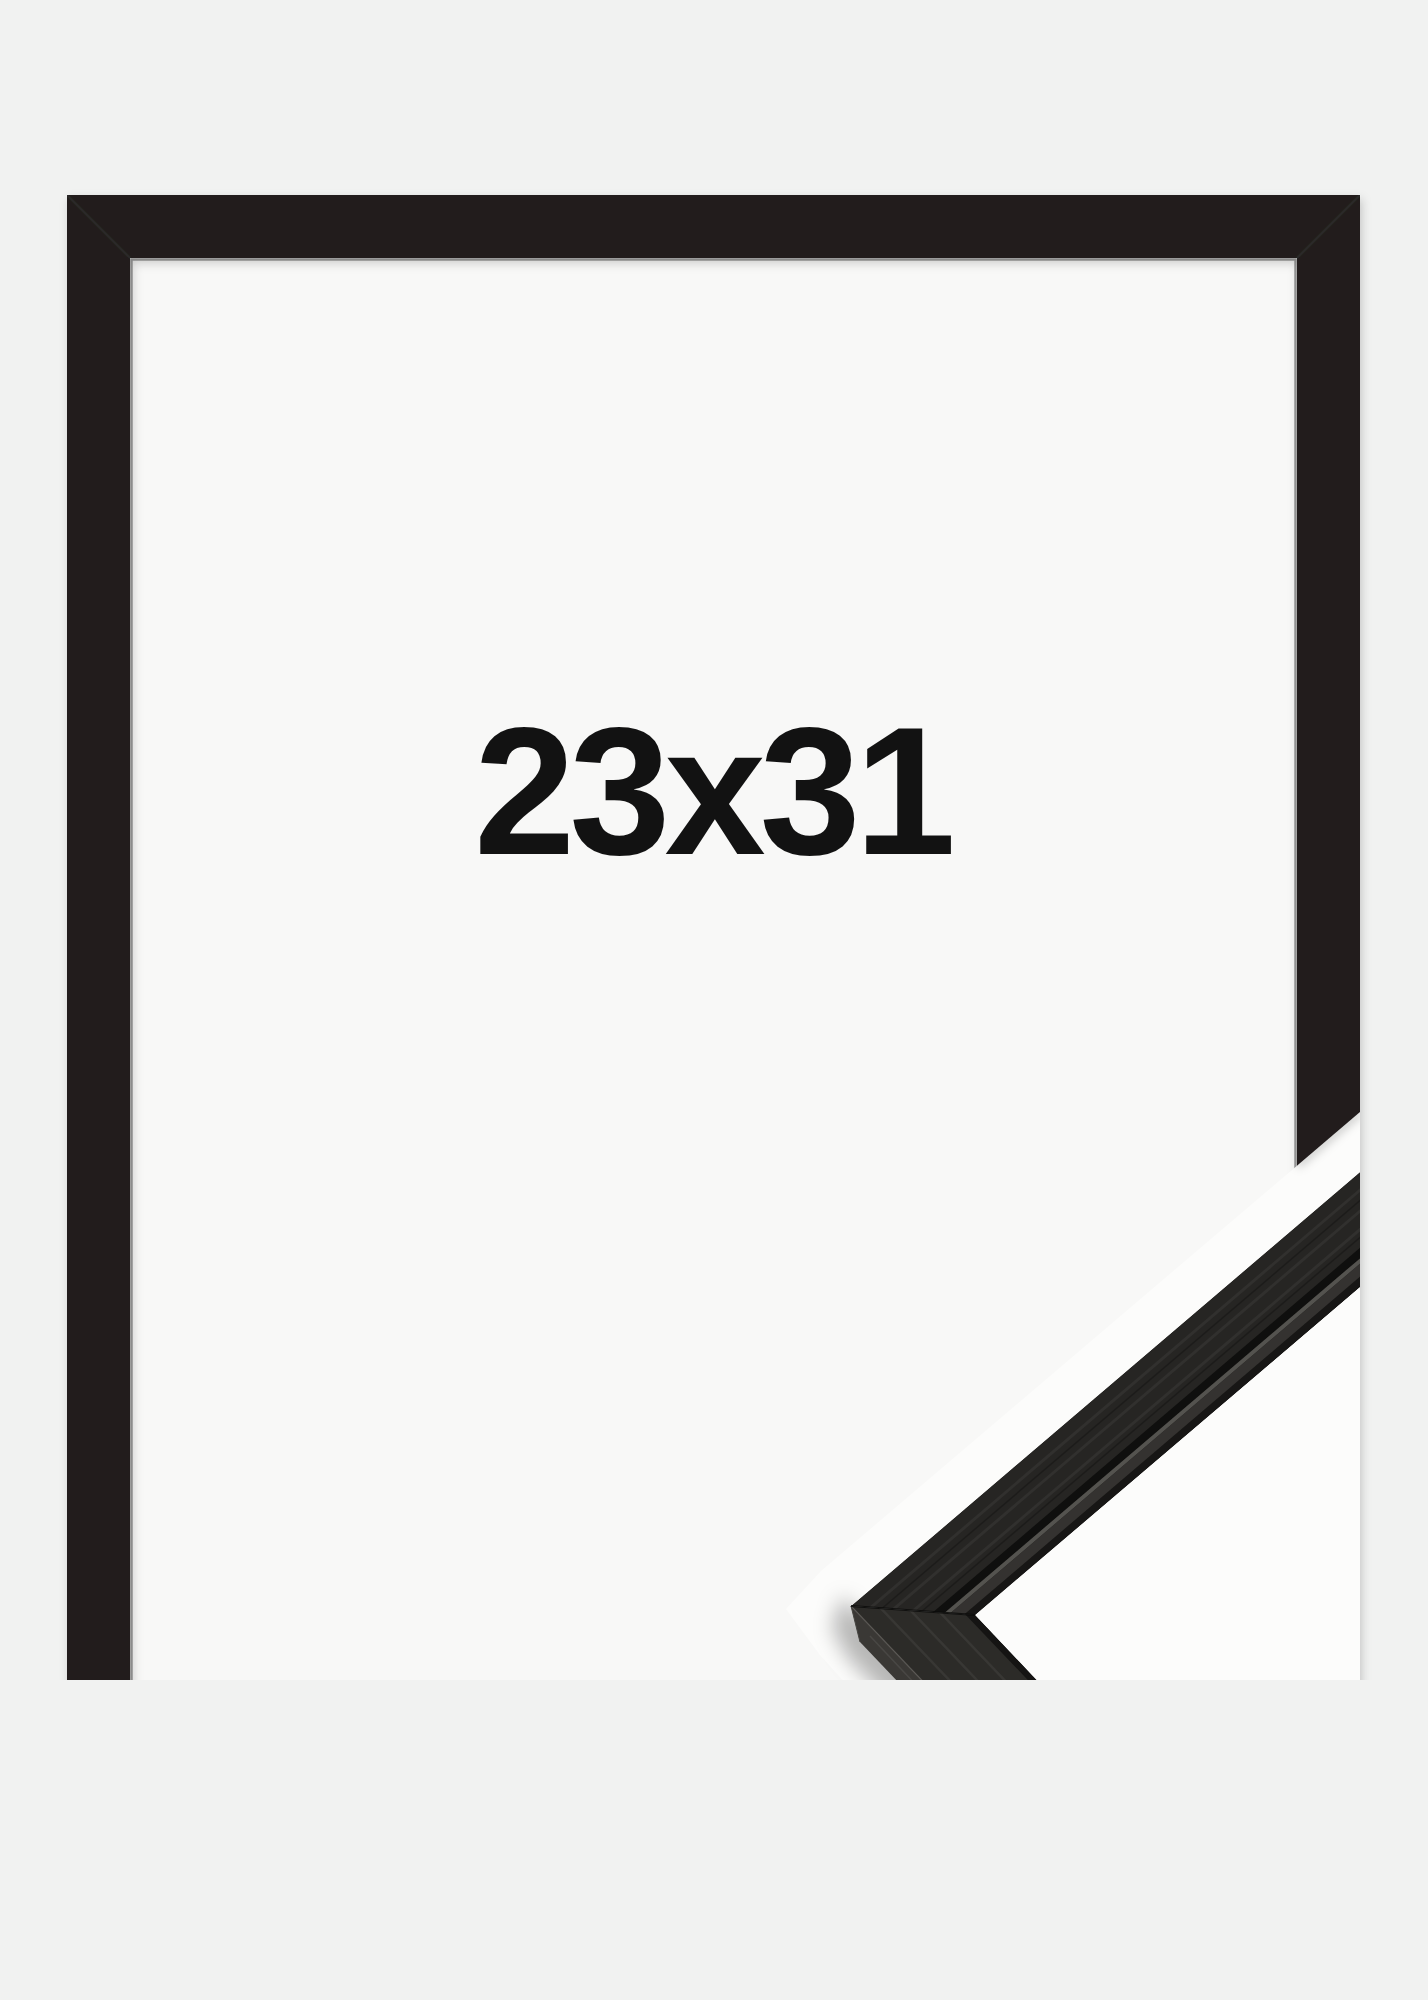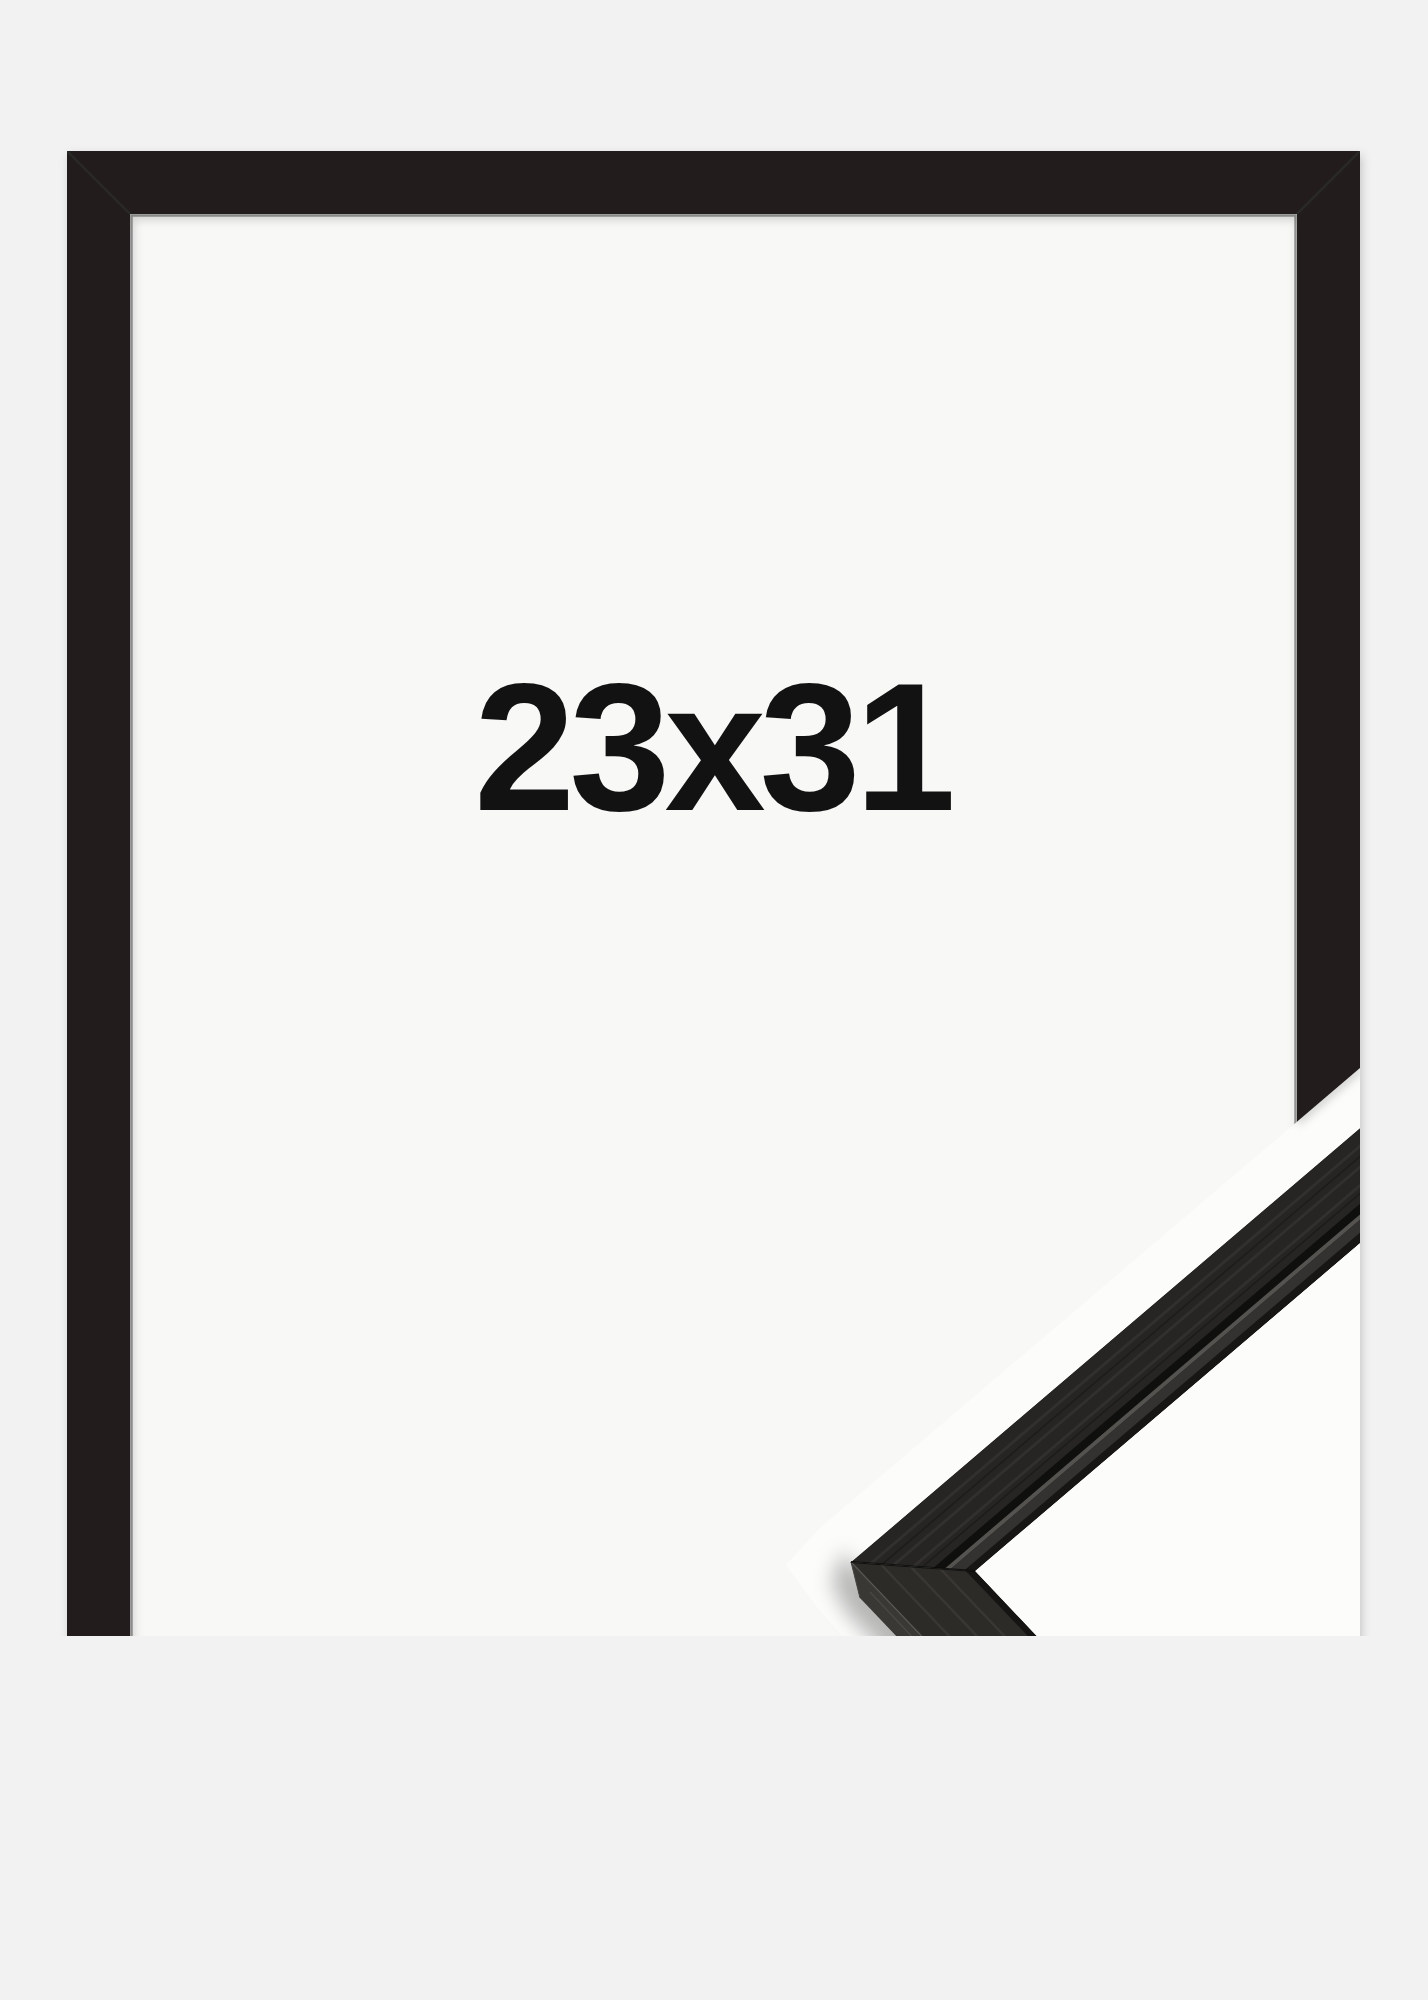--- a/index.html
+++ b/index.html
@@ -1,17 +1,17 @@
 <!DOCTYPE html>
 <html><head>
 <meta charset="utf-8">
 <style>
   html,body{margin:0;padding:0;}
   body{font-family:"Liberation Sans","DejaVu Sans",sans-serif;background:#f1f2f1;}
-  .stage{position:relative;width:1428px;height:1636px;overflow:hidden;background:#f1f2f1;}
+  .stage{position:relative;width:1428px;height:1636px;overflow:hidden;background:#f1f2f1;margin-top:44px;}
   .stage svg{position:absolute;inset:0;display:block;}
   text.size-label{
     font-family:"Liberation Sans","DejaVu Sans",sans-serif;
     font-weight:bold;
     font-size:182px;
     letter-spacing:-6px;
   }
 </style>
 </head>
 <body>

